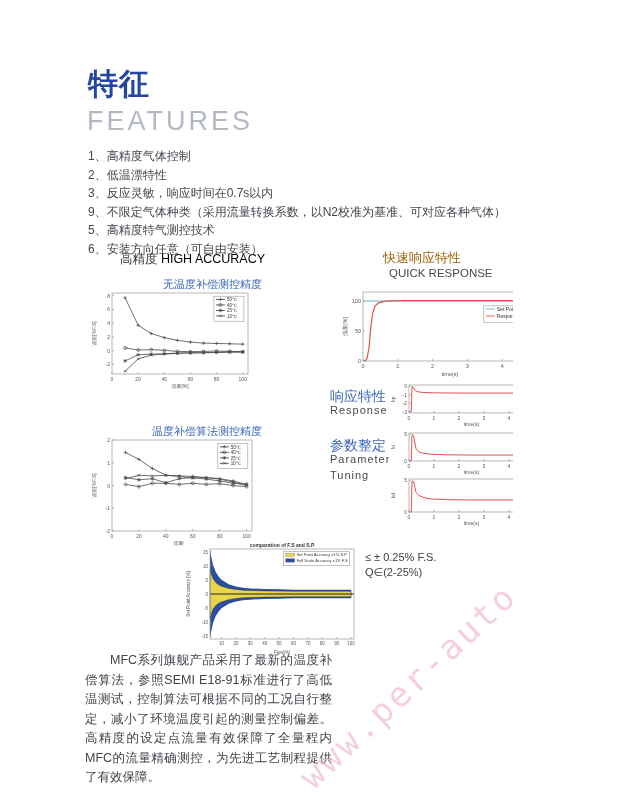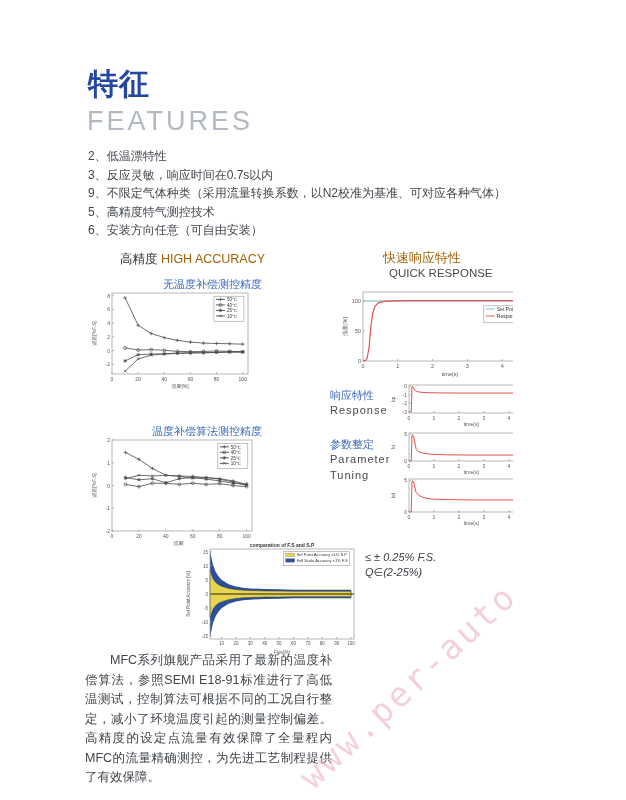--- a/index.html
+++ b/index.html
@@ -3,57 +3,58 @@
 <meta charset="utf-8">
 <style>
   html,body{margin:0;padding:0;background:#ffffff;}
   .page{position:relative;width:513px;height:800px;background:#fff;overflow:hidden;
         font-family:"Liberation Sans","DejaVu Sans",sans-serif;}
   .abs{position:absolute;}
   .title-zh{left:88px;top:64px;font-size:30px;font-weight:700;color:#2347a0;letter-spacing:1px;}
   .title-en{left:87px;top:106px;font-size:27px;font-weight:400;color:#b3b9c2;letter-spacing:3px;}
   .features{left:88px;top:147px;margin:0;padding:0;list-style:none;font-size:12px;color:#42474d;line-height:18.5px;}
   .col-head{font-size:12.5px;color:#333;}
-  .col-head .en{color:#a16207;}
+  .col-head .en{color:#000000;}
   .lhead{left:90px;top:251px;width:205px;text-align:center;}
   .rhead-zh{left:383px;top:249px;font-size:13px;color:#a16207;}
   .rhead-en{left:389px;top:267px;font-size:11.5px;color:#4a4a4a;}
   .chart-title{font-size:11px;color:#3a66b8;text-align:right;width:170px;}
   .ct1{left:92px;top:277px;}
   .ct2{left:92px;top:424px;}
   .chart{background:#fff;}
   .c1{left:90px;top:289px;width:164px;height:100px;}
   .c2{left:90px;top:436px;width:168px;height:110px;}
   .cresp{left:341px;top:287px;width:202px;height:90px;}
   .ckp{left:389px;top:382px;width:150px;height:45px;}
   .cki{left:389px;top:430px;width:150px;height:45px;}
   .ckd{left:389px;top:476px;width:150px;height:50px;}
   .cacc{left:184px;top:541px;width:174px;height:114px;}
-  .side-zh{font-size:11px;color:#3a66b8;}
+  .side-zh{font-size:14px;color:#3a66b8;}
   .side-en{font-size:11px;color:#4a4a4a;letter-spacing:1px;}
   .l1zh{left:330px;top:388px;} .l1en{left:330px;top:404px;}
   .l2zh{left:330px;top:437px;} .l2en1{left:330px;top:453px;} .l2en2{left:330px;top:469px;}
-  .note{font-size:11px;line-height:15px;color:#3c4146;font-style:italic;}
+  .note{font-size:11px;line-height:15px;color:#3c4146;}
   .n0{left:365px;top:550px;} .n1{left:365px;top:594px;}
   .para{width:247px;font-size:12.5px;line-height:19.5px;color:#3f444a;text-align:justify;text-indent:2em;}
   .pl{left:85px;top:651px;} .pr{left:337px;top:651px;}
   .wm{font-family:"DejaVu Sans Mono","Liberation Mono",monospace;font-size:34px;letter-spacing:3px;
       white-space:nowrap;pointer-events:none;z-index:9;transform-origin:0 50%;transform:rotate(-43deg);}
   .wm-pink{left:305px;top:762px;color:#e9a2b8;opacity:.5;}
   .wm-green{left:588px;top:582px;color:#9ccbb4;opacity:.5;}
 </style>
 </head>
 <body>
 
 <div class="page">
 
   <div class="abs title-zh">特征</div>
   <div class="abs title-en">FEATURES</div>
 
   <ul class="abs features">
+    <li>1、高精度气体控制</li>
     <li>2、低温漂特性</li>
     <li>3、反应灵敏，响应时间在0.7s以内</li>
     <li>9、不限定气体种类（采用流量转换系数，以N2校准为基准、可对应各种气体）</li>
     <li>5、高精度特气测控技术</li>
     <li>6、安装方向任意（可自由安装）</li>
   </ul>
 
   <div class="abs col-head lhead">
     <span>高精度</span>
     <span class="en">HIGH ACCURACY</span>

